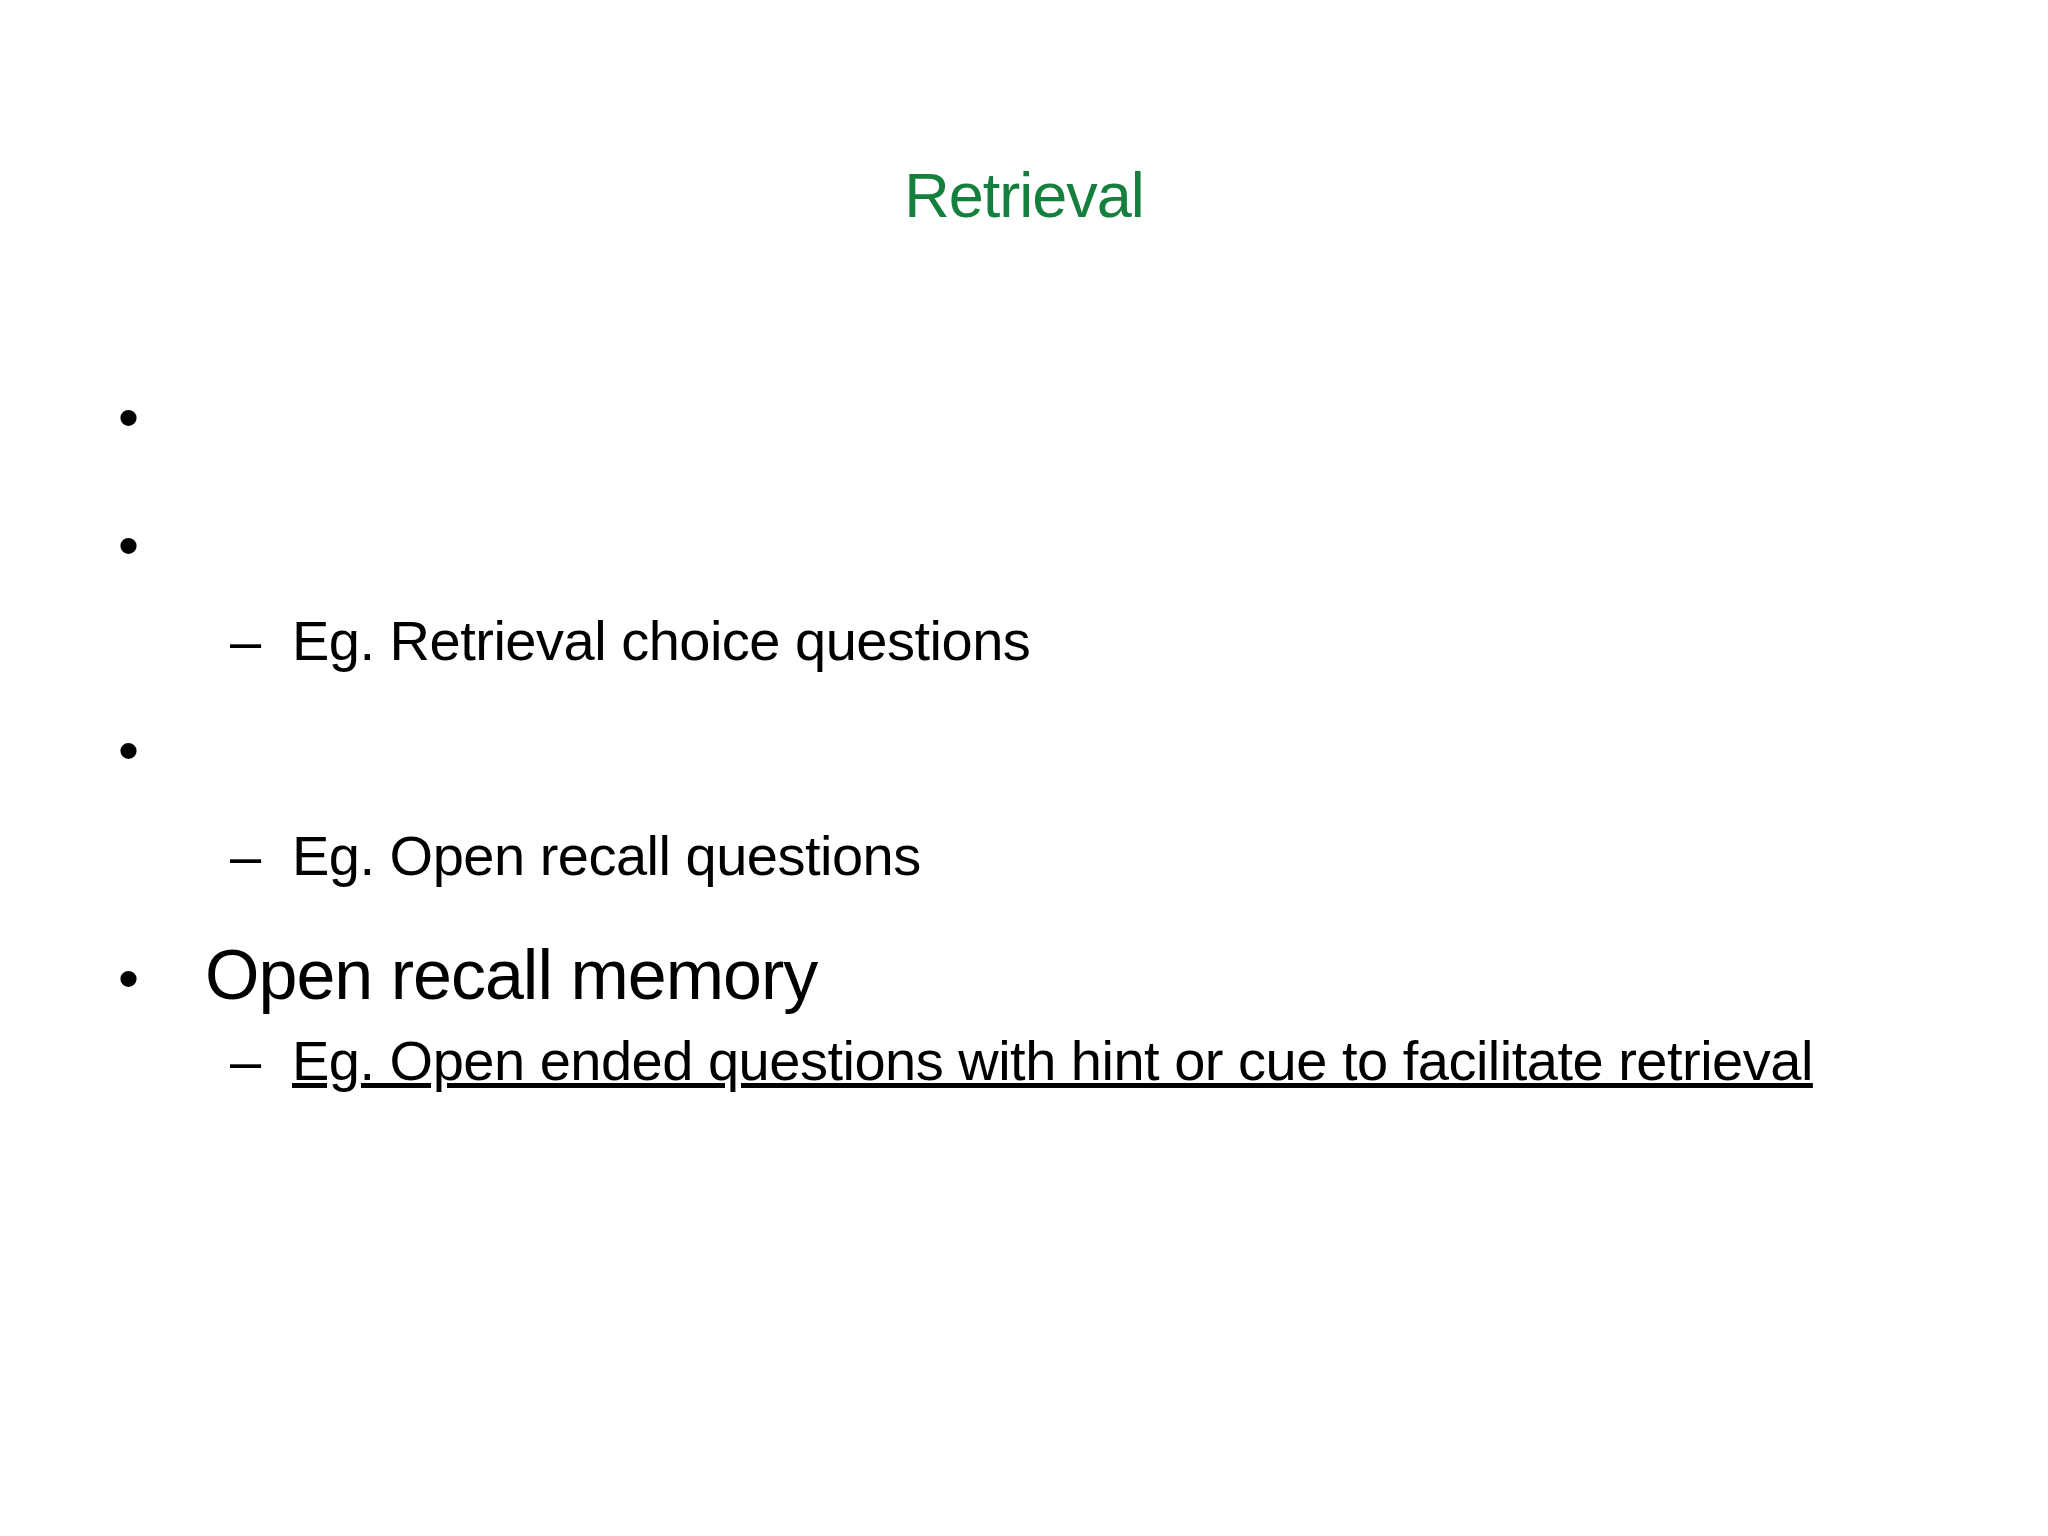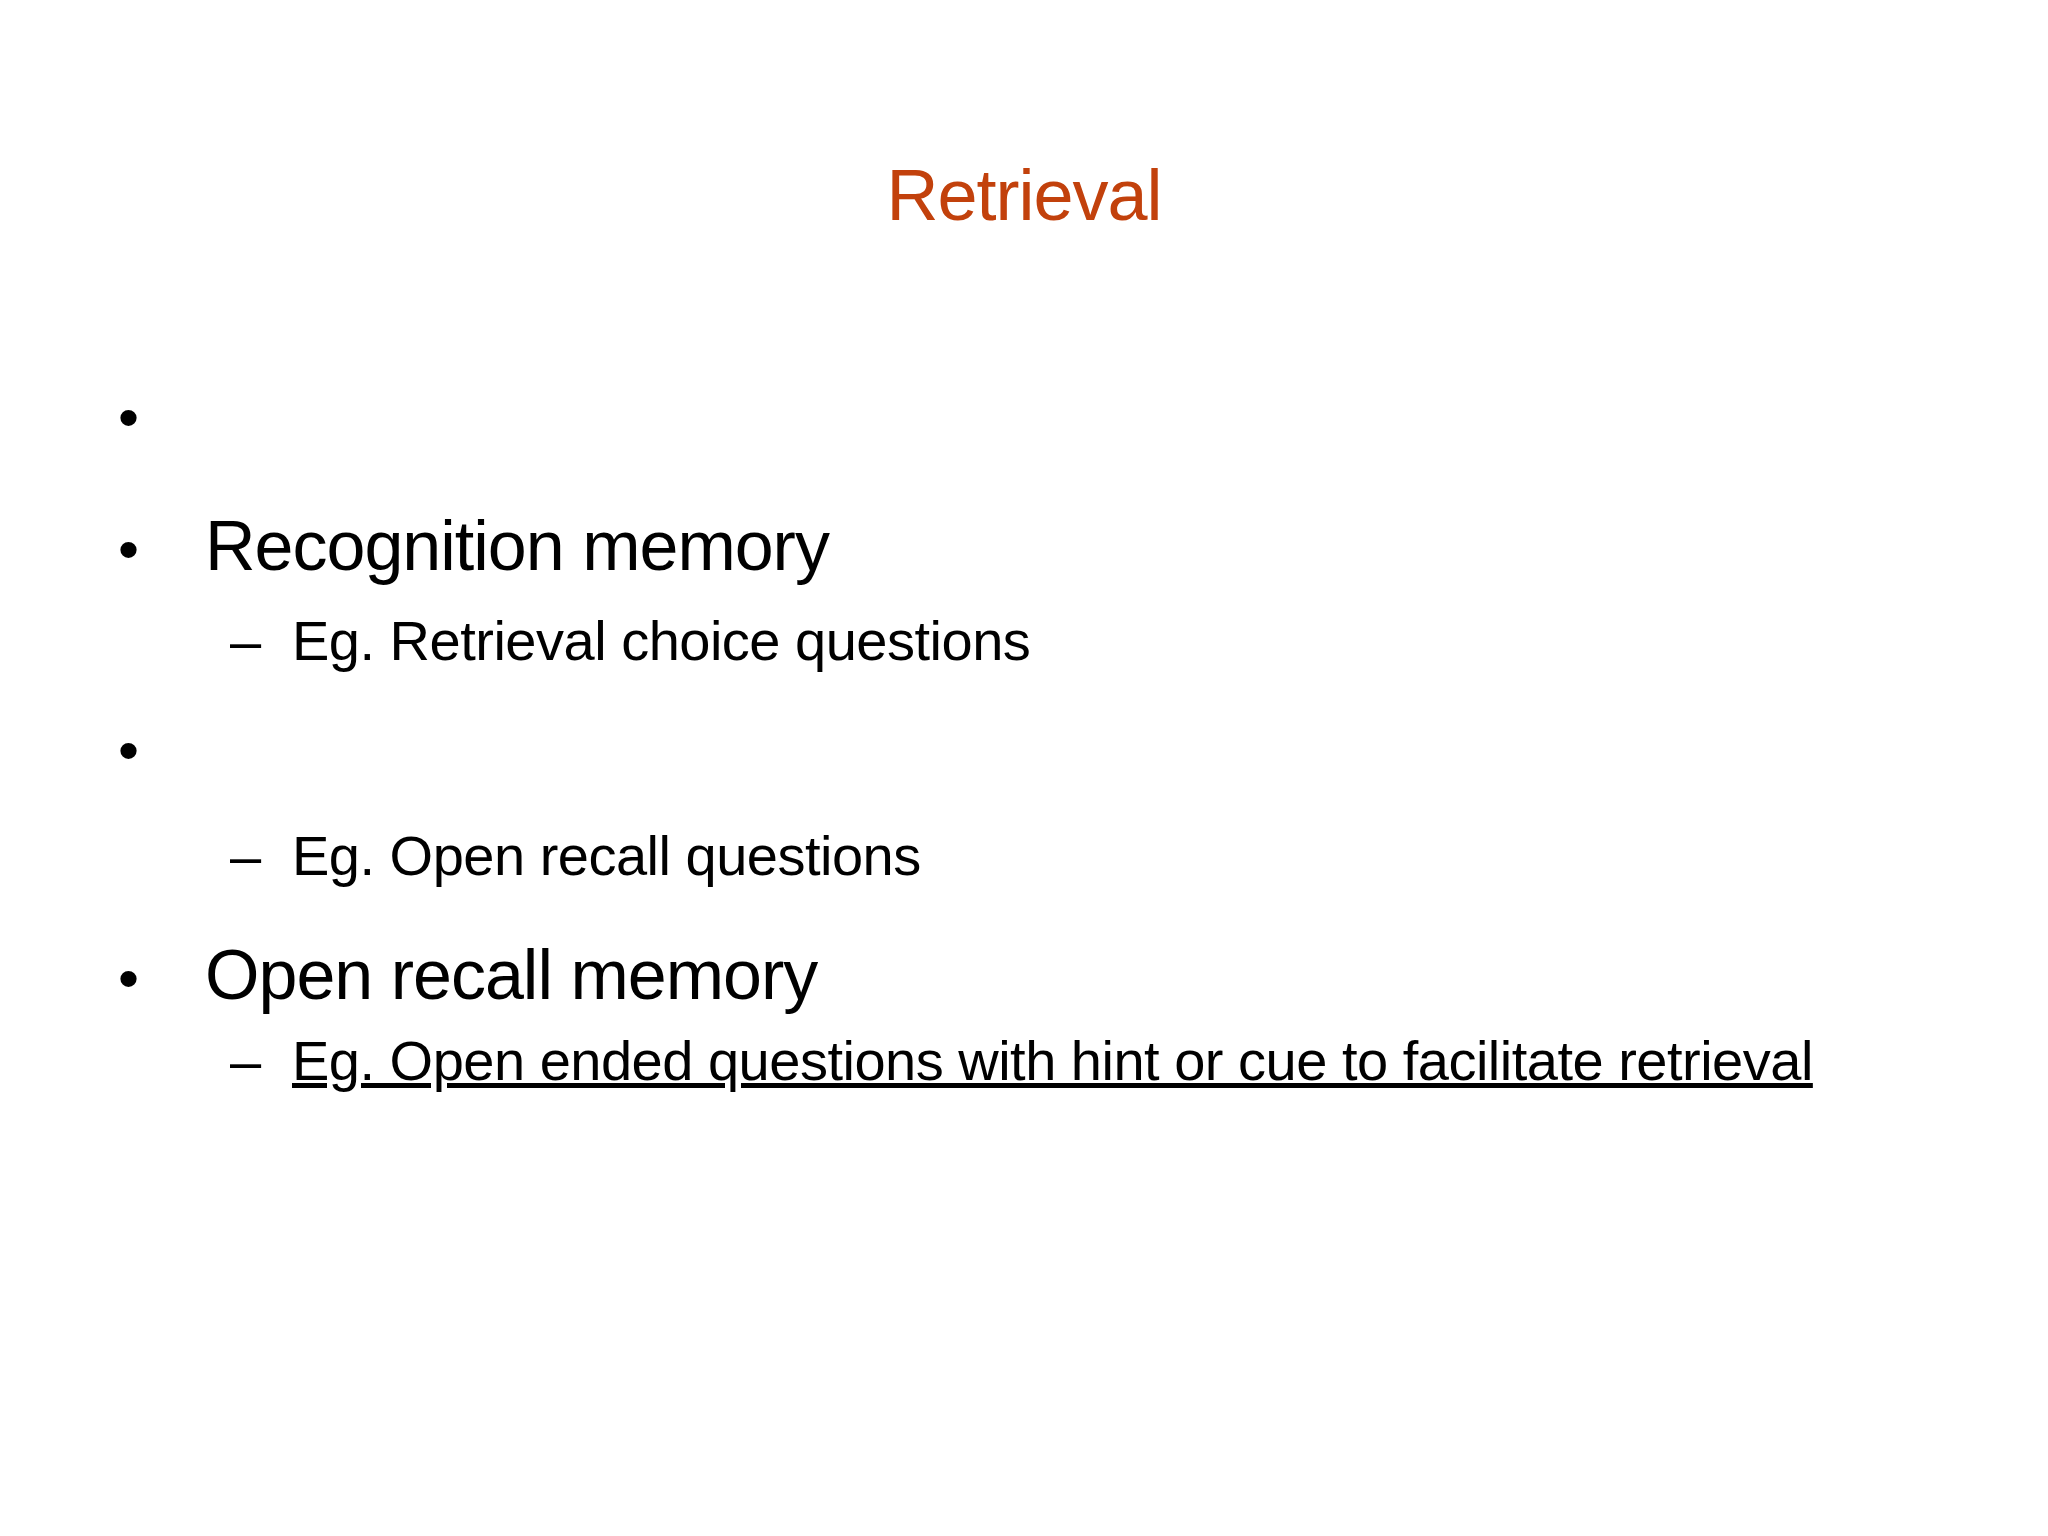--- a/index.html
+++ b/index.html
@@ -15,24 +15,24 @@
     overflow: hidden;
     font-family: "Liberation Sans", "DejaVu Sans", sans-serif;
     color: #000000;
   }
   .title {
     position: absolute;
     top: 140px;
     left: 0;
     width: 2048px;
     text-align: center;
-    font-size: 72px;
+    font-size: 63px;
     line-height: 110px;
     letter-spacing: -1px;
-    color: #c2410c;
+    color: #15803d;
     white-space: nowrap;
   }
   .row {
     position: absolute;
     display: flex;
     align-items: baseline;
   }
   .lvl1 {
     left: 118px;
     font-size: 70px;
@@ -78,21 +78,20 @@
 <div class="slide">
 
   <div class="title">Retrieval</div>
 
   <div class="row lvl1 r1">
     <span class="marker">•</span>
   </div>
 
   <div class="row lvl1 r2">
     <span class="marker">•</span>
-    <span class="btext">Recognition memory</span>
   </div>
 
   <div class="row lvl2 r3">
     <span class="marker">–</span>
     <span class="btext">Eg. Retrieval choice questions</span>
   </div>
 
   <div class="row lvl1 r4">
     <span class="marker">•</span>
   </div>

